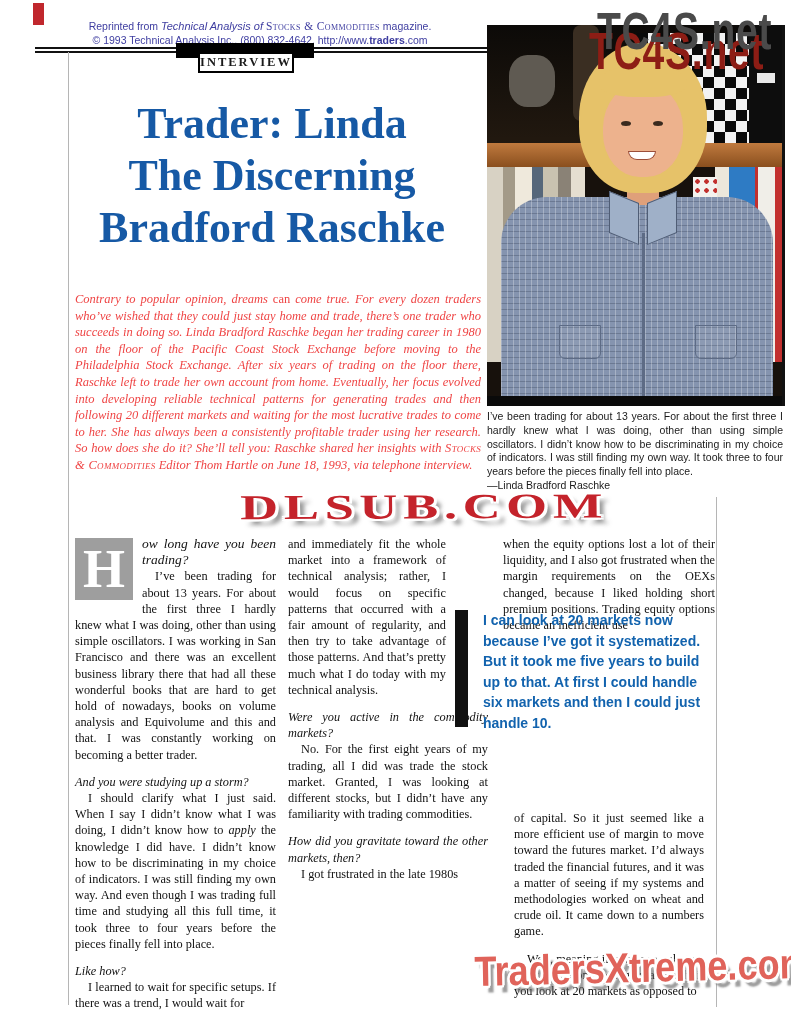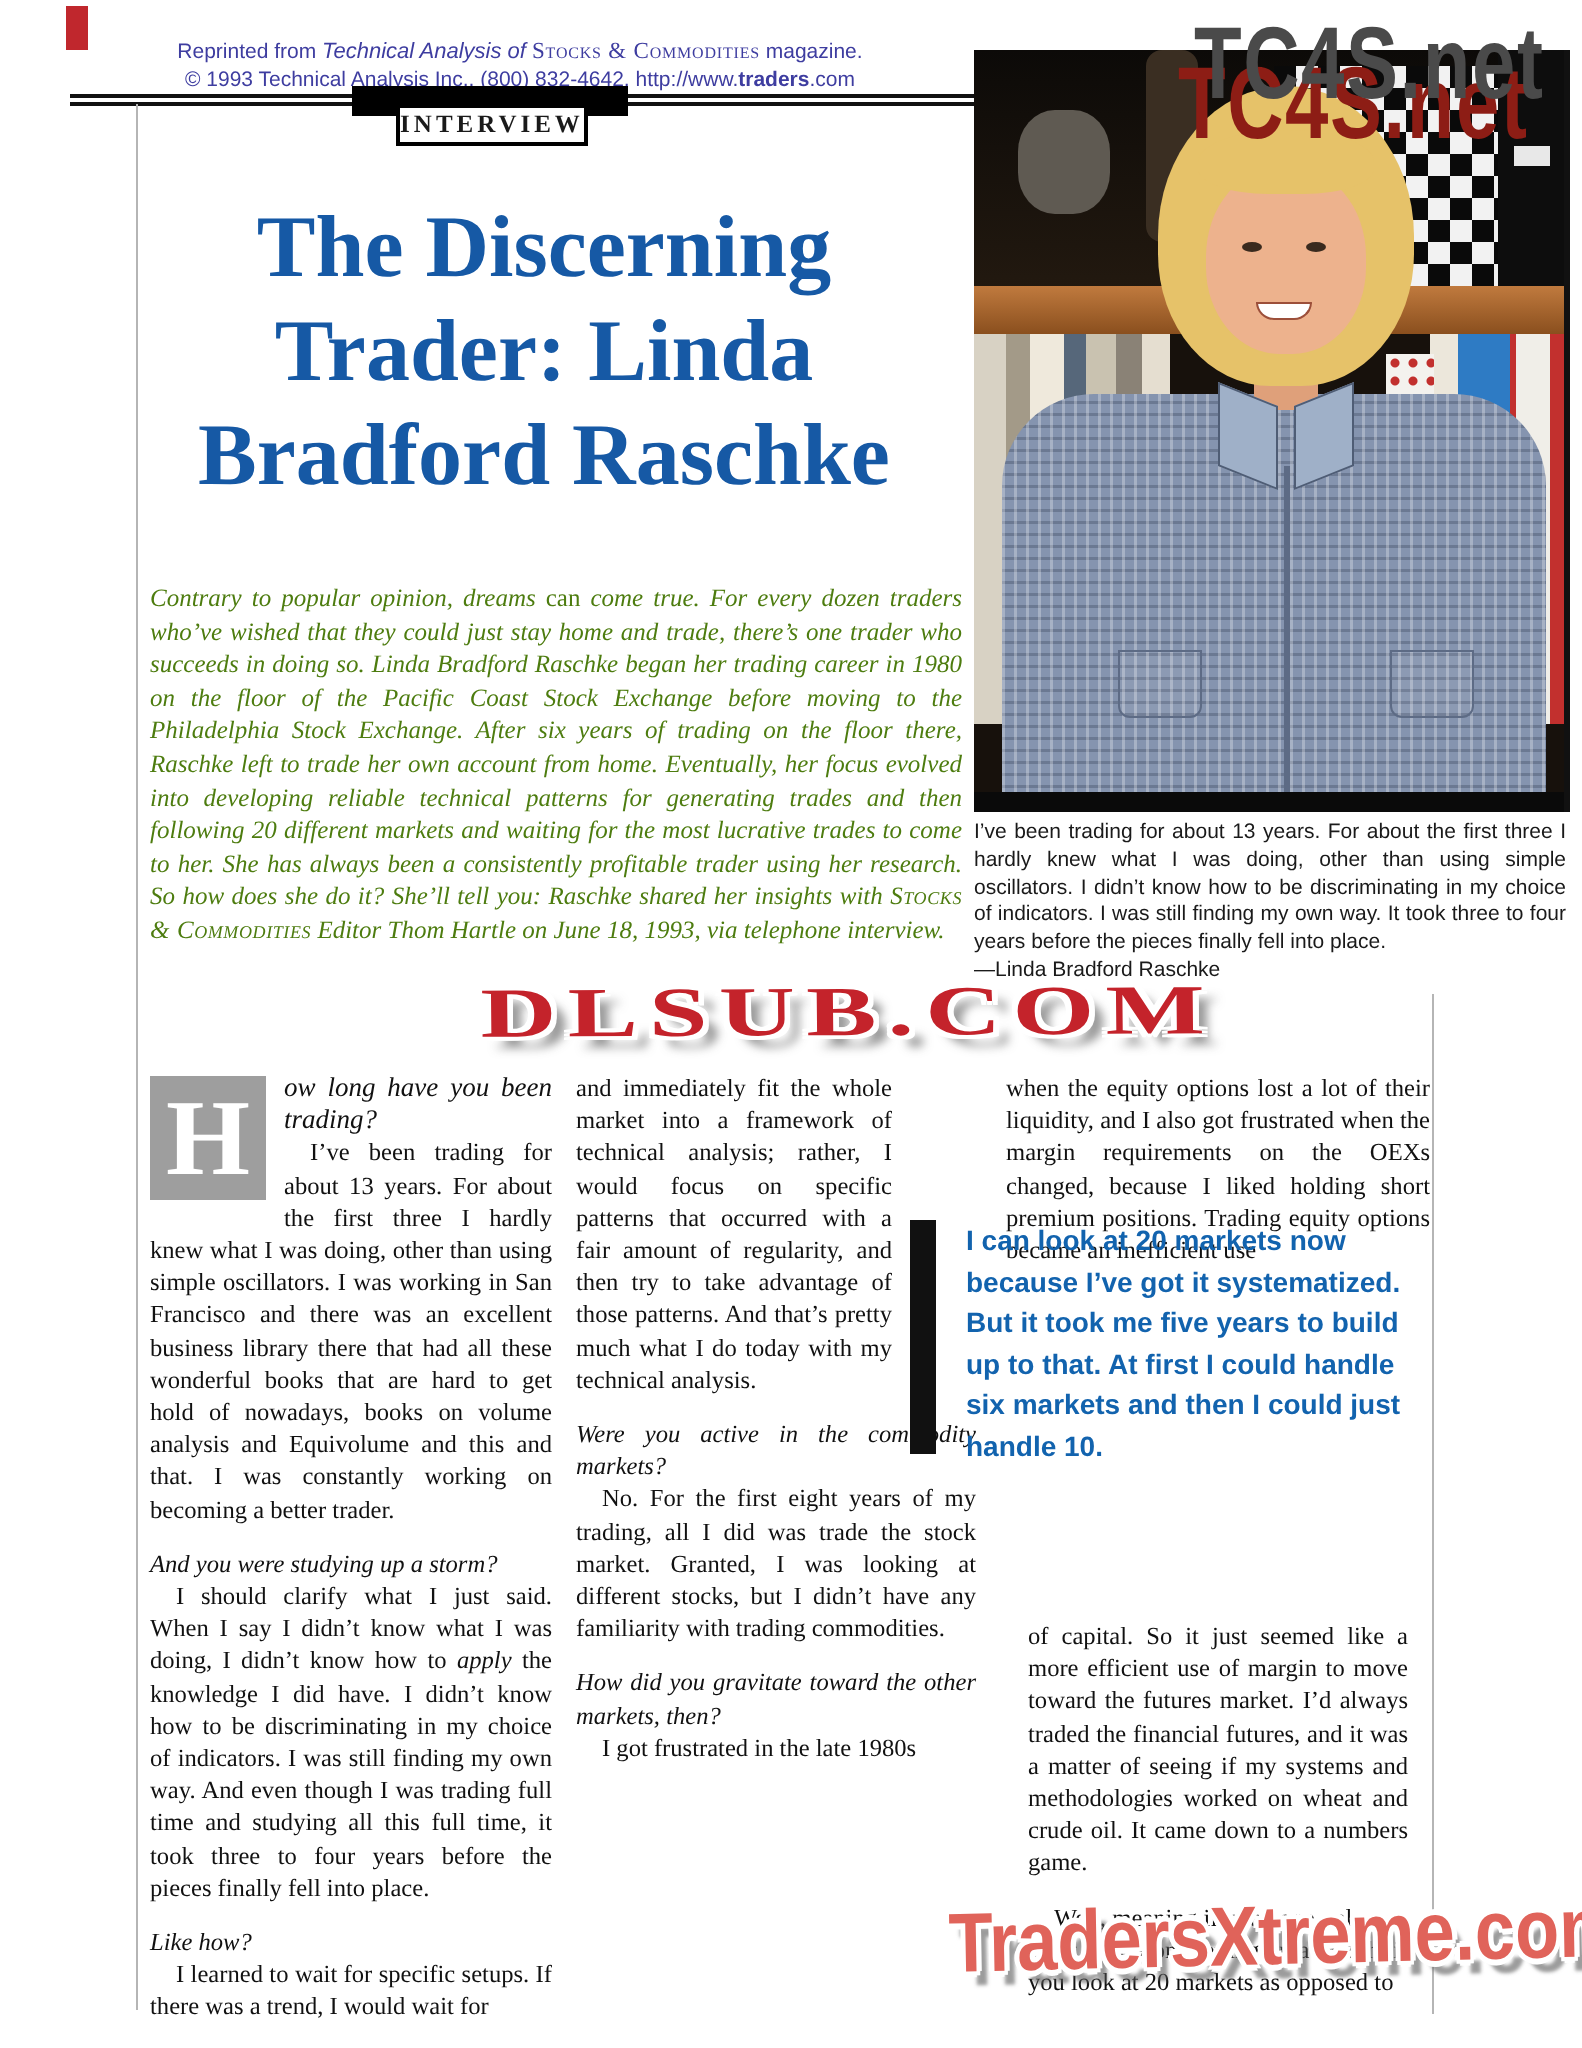--- a/index.html
+++ b/index.html
@@ -27,21 +27,21 @@
   .hairline-right{position:absolute;left:716px;top:497px;width:1px;height:510px;background:#b5b5b5;}
 
   
   .title{position:absolute;left:72px;top:98px;width:400px;margin:0;text-align:center;
          font-family:"Liberation Serif",serif;font-weight:bold;font-size:44px;line-height:52px;
          color:var(--title_blue,#1659a5);}
   .title span{display:block;}
 
   
   .intro{position:absolute;left:75px;top:291px;width:406px;font-style:italic;
-         font-size:12.5px;line-height:16.6px;text-align:justify;color:#4d7c0f;}
+         font-size:12.5px;line-height:16.6px;text-align:justify;color:#ef4444;}
   .intro .roman{font-style:normal;}
   .intro .sc2{font-variant:small-caps;letter-spacing:.3px;}
 
   
   .photo{position:absolute;left:487px;top:25px;width:298px;height:381px;background:#17110c;
          overflow:hidden;border-right:3px solid #111;z-index:4;}
   .ph-topshadow{position:absolute;left:0;top:0;width:298px;height:130px;
          background:linear-gradient(#0c0a08,#241a10);}
   .ph-bwbook{position:absolute;left:150px;top:8px;width:120px;height:112px;
          background:conic-gradient(#f2f2f2 25%,#0a0a0a 0 50%,#f2f2f2 0 75%,#0a0a0a 0) 0 0/22px 22px;}
@@ -154,22 +154,22 @@
   <div class="rule rule-b"></div>
   <div class="tab-black"></div>
   <div class="interview-box">
       <span>INTERVIEW</span>
     </div>
 
   <div class="hairline-left"></div>
   <div class="hairline-right"></div>
 
   <h1 class="title">
+    <span>Trader: Linda</span>
     <span>The Discerning</span>
-    <span>Trader: Linda</span>
     <span>Bradford Raschke</span>
   </h1>
 
   <div class="intro"><span>Contrary to popular opinion, dreams </span><span class="roman">can</span><span> come true. For every dozen traders who’ve wished that they could just stay home and trade, there’s one trader who succeeds in doing so. Linda Bradford Raschke began her trading career in 1980 on the floor of the Pacific Coast Stock Exchange before moving to the Philadelphia Stock Exchange. After six years of trading on the floor there, Raschke left to trade her own account from home. Eventually, her focus evolved into developing reliable technical patterns for generating trades and then following 20 different markets and waiting for the most lucrative trades to come to her. She has always been a consistently profitable trader using her research. So how does she do it? She’ll tell you: Raschke shared her insights with </span><span class="sc2">Stocks &amp; Commodities</span><span> Editor Thom Hartle on June 18, 1993, via telephone interview.</span></div>
 
   <div class="photo">
     <div class="ph-topshadow"></div>
     <div class="ph-object"></div>
     <div class="ph-strap"></div>
     <div class="ph-bwbook"></div>

